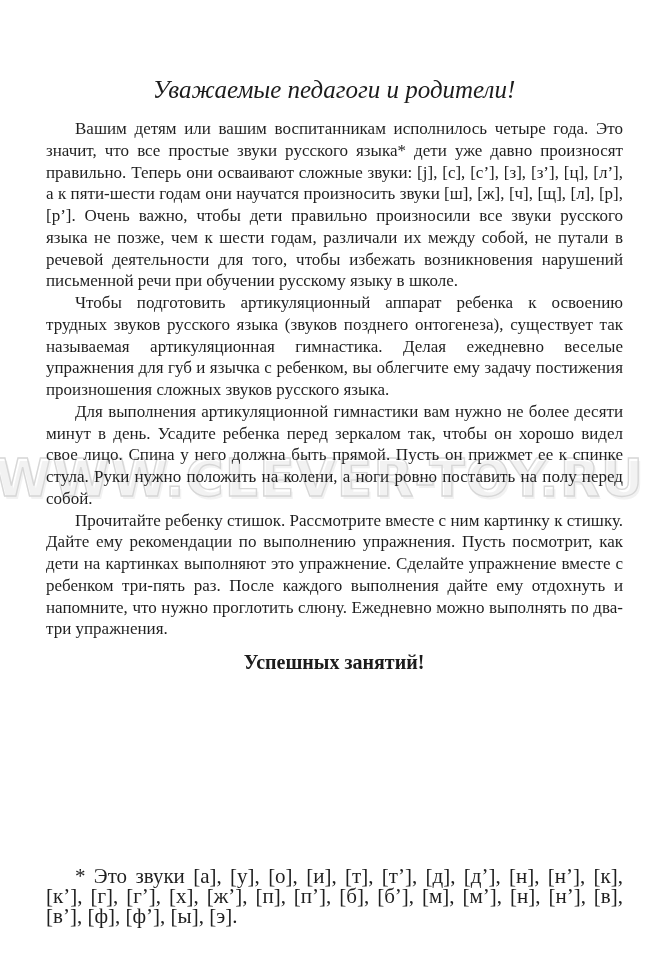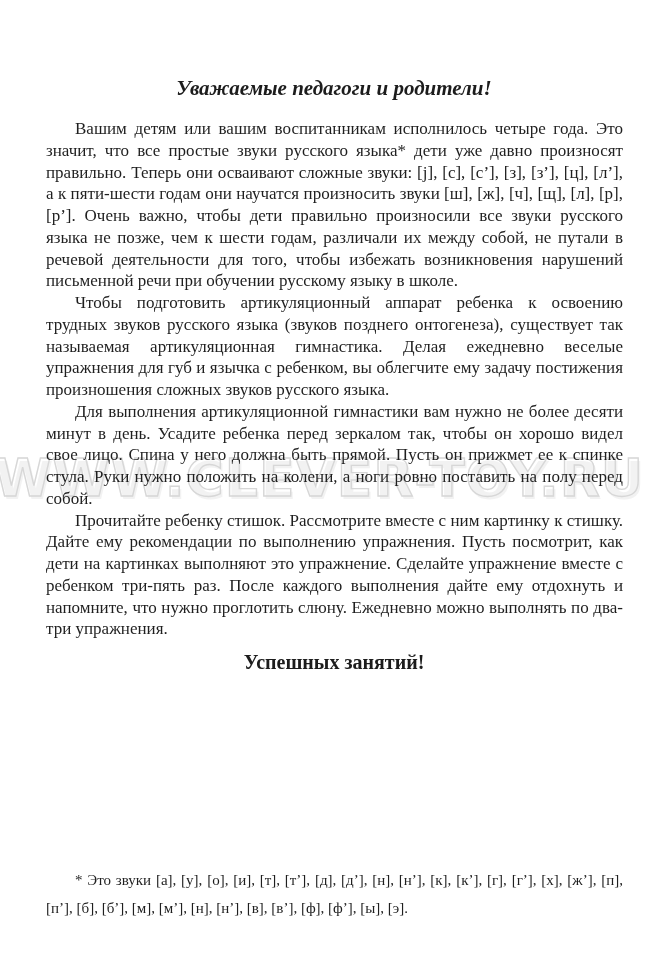--- a/index.html
+++ b/index.html
@@ -35,22 +35,22 @@
     pointer-events: none;
   }
   .page-title {
     position: absolute;
     top: 76px;
     left: 46px;
     width: 576px;
     z-index: 1;
     margin: 0;
     text-align: center;
-    font-size: 21px;
-    font-weight: bold;
+    font-size: 25px;
+    font-weight: normal;
     font-style: italic;
     color: #1c1c1c;
   }
   .body-text {
     position: absolute;
     top: 118px;
     left: 46px;
     width: 577px;
     z-index: 1;
     font-size: 17px;
@@ -73,22 +73,22 @@
     font-weight: bold;
     color: #1c1c1c;
   }
   .footnote {
     position: absolute;
     top: 866px;
     left: 46px;
     width: 577px;
     z-index: 1;
     margin: 0;
-    font-size: 15px;
-    line-height: 28px;
+    font-size: 21px;
+    line-height: 20px;
     text-align: justify;
     text-indent: 29px;
   }
 </style>
 </head>
 <body>
 
 <div class="page">
 
   <div class="watermark">WWW.CLEVER-TOY.RU</div>

